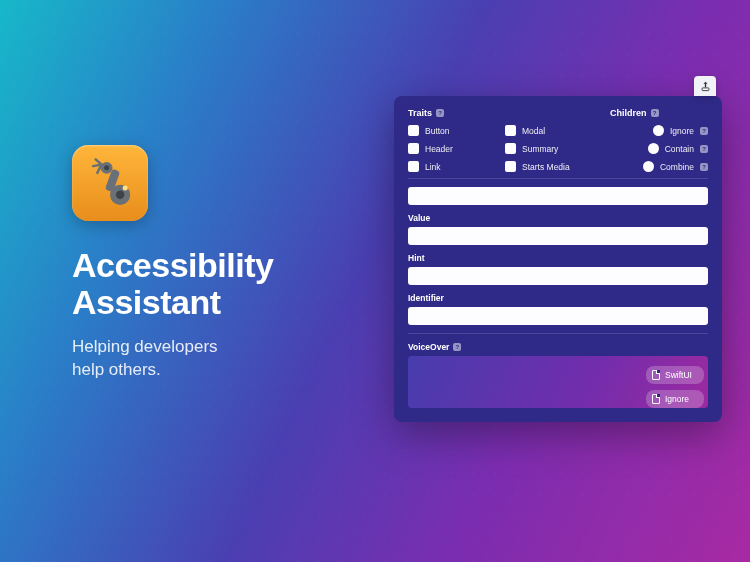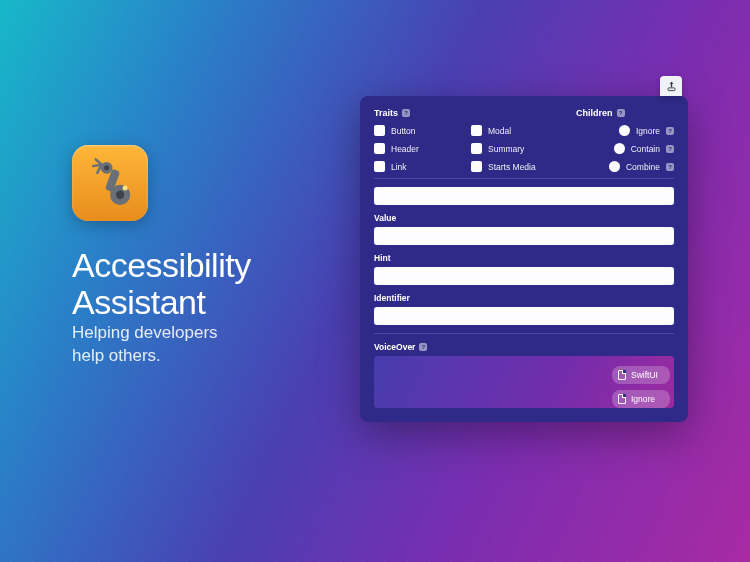--- a/index.html
+++ b/index.html
@@ -30,34 +30,35 @@
     border-radius: 16px;
     background: linear-gradient(180deg, #ffb63a 0%, #e88d1c 100%);
     box-shadow: 0 4px 16px rgba(0,0,0,0.25), inset 0 1px 2px rgba(255,255,255,0.4);
     display: flex; align-items: center; justify-content: center;
     margin-bottom: 26px;
     position: relative;
   }
   .app-icon svg { width: 54px; height: 54px; }
   .title {
     font-size: 34px;
-    font-weight: 400;
+    font-weight: 700;
     line-height: 1.1;
     letter-spacing: -0.5px;
+    margin-bottom: 14px;
   }
   .subtitle {
     font-size: 17px;
     font-weight: 400;
     line-height: 1.35;
     color: rgba(255,255,255,0.88);
   }
 
   .panel-wrap {
     position: absolute;
-    left: 360px;
+    left: 394px;
     top: 96px;
     width: 328px;
   }
   .share-tab {
     position: absolute;
     right: 6px;
     top: -20px;
     width: 22px; height: 20px;
     background: #f1f2f7;
     border-radius: 4px 4px 0 0;

